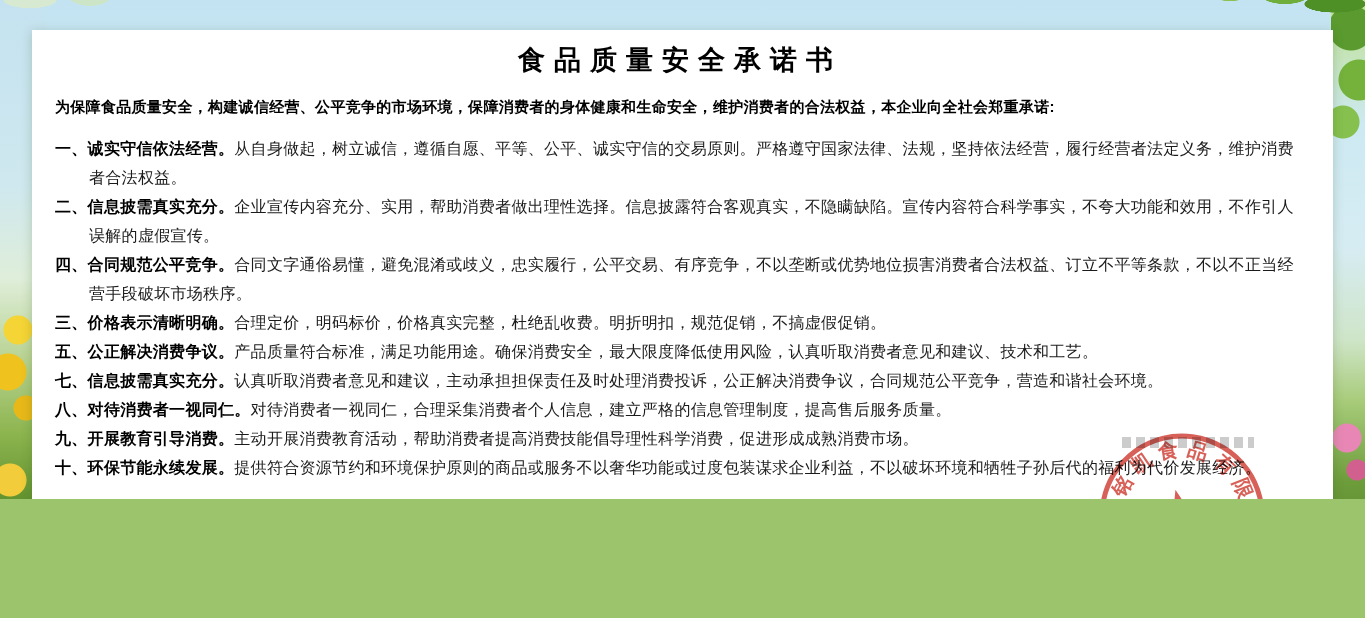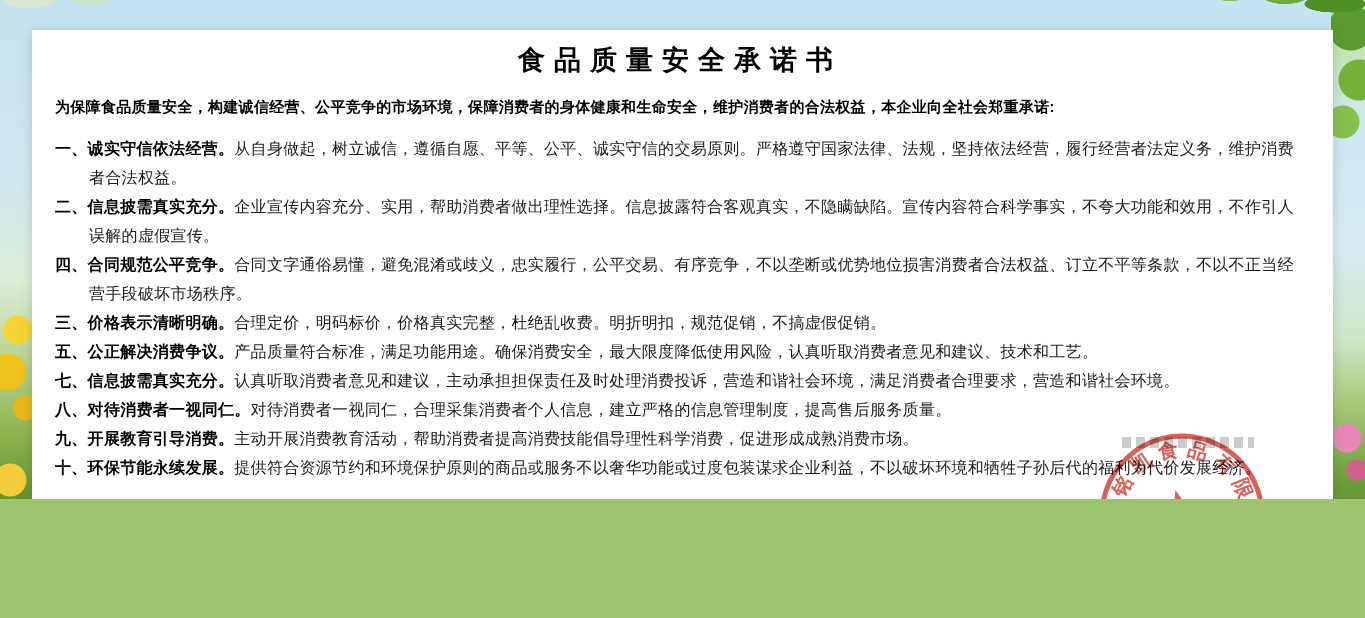--- a/index.html
+++ b/index.html
@@ -109,21 +109,21 @@
 
         <div class="item"><span class="num">二、</span><span class="lead">信息披需真实充分。</span><span class="body">企业宣传内容充分、实用，帮助消费者做出理性选择。信息披露符合客观真实，不隐瞒缺陷。宣传内容符合科学事实，不夸大功能和效用，不作引人误解的虚假宣传。</span></div>
 
         <div class="item"><span class="num">四、</span><span class="lead">合同规范公平竞争。</span><span class="body">合同文字通俗易懂，避免混淆或歧义，忠实履行，公平交易、有序竞争，不以垄断或优势地位损害消费者合法权益、订立不平等条款，不以不正当经营手段破坏市场秩序。</span></div>
 
         <div class="item"><span class="num">三、</span><span class="lead">价格表示清晰明确。</span><span class="body">合理定价，明码标价，价格真实完整，杜绝乱收费。明折明扣，规范促销，不搞虚假促销。</span></div>
 
         <div class="item"><span class="num">五、</span><span class="lead">公正解决消费争议。</span><span class="body">产品质量符合标准，满足功能用途。确保消费安全，最大限度降低使用风险，认真听取消费者意见和建议、技术和工艺。</span></div>
 
 
-        <div class="item"><span class="num">七、</span><span class="lead">信息披需真实充分。</span><span class="body">认真听取消费者意见和建议，主动承担担保责任及时处理消费投诉，营造和谐社会环境，满足消费者合理要求，营造和谐社会环境。</span></div>
+        <div class="item"><span class="num">七、</span><span class="lead">信息披需真实充分。</span><span class="body">认真听取消费者意见和建议，主动承担担保责任及时处理消费投诉，公正解决消费争议，合同规范公平竞争，营造和谐社会环境。</span></div>
 
         <div class="item"><span class="num">八、</span><span class="lead">对待消费者一视同仁。</span><span class="body">对待消费者一视同仁，合理采集消费者个人信息，建立严格的信息管理制度，提高售后服务质量。</span></div>
 
         <div class="item"><span class="num">九、</span><span class="lead">开展教育引导消费。</span><span class="body">主动开展消费教育活动，帮助消费者提高消费技能倡导理性科学消费，促进形成成熟消费市场。</span></div>
 
         <div class="item"><span class="num">十、</span><span class="lead">环保节能永续发展。</span><span class="body">提供符合资源节约和环境保护原则的商品或服务不以奢华功能或过度包装谋求企业利益，不以破坏环境和牺牲子孙后代的福利为代价发展经济。</span></div>
       </div>
   </div>
 
   <div class="print-artifact"></div>

